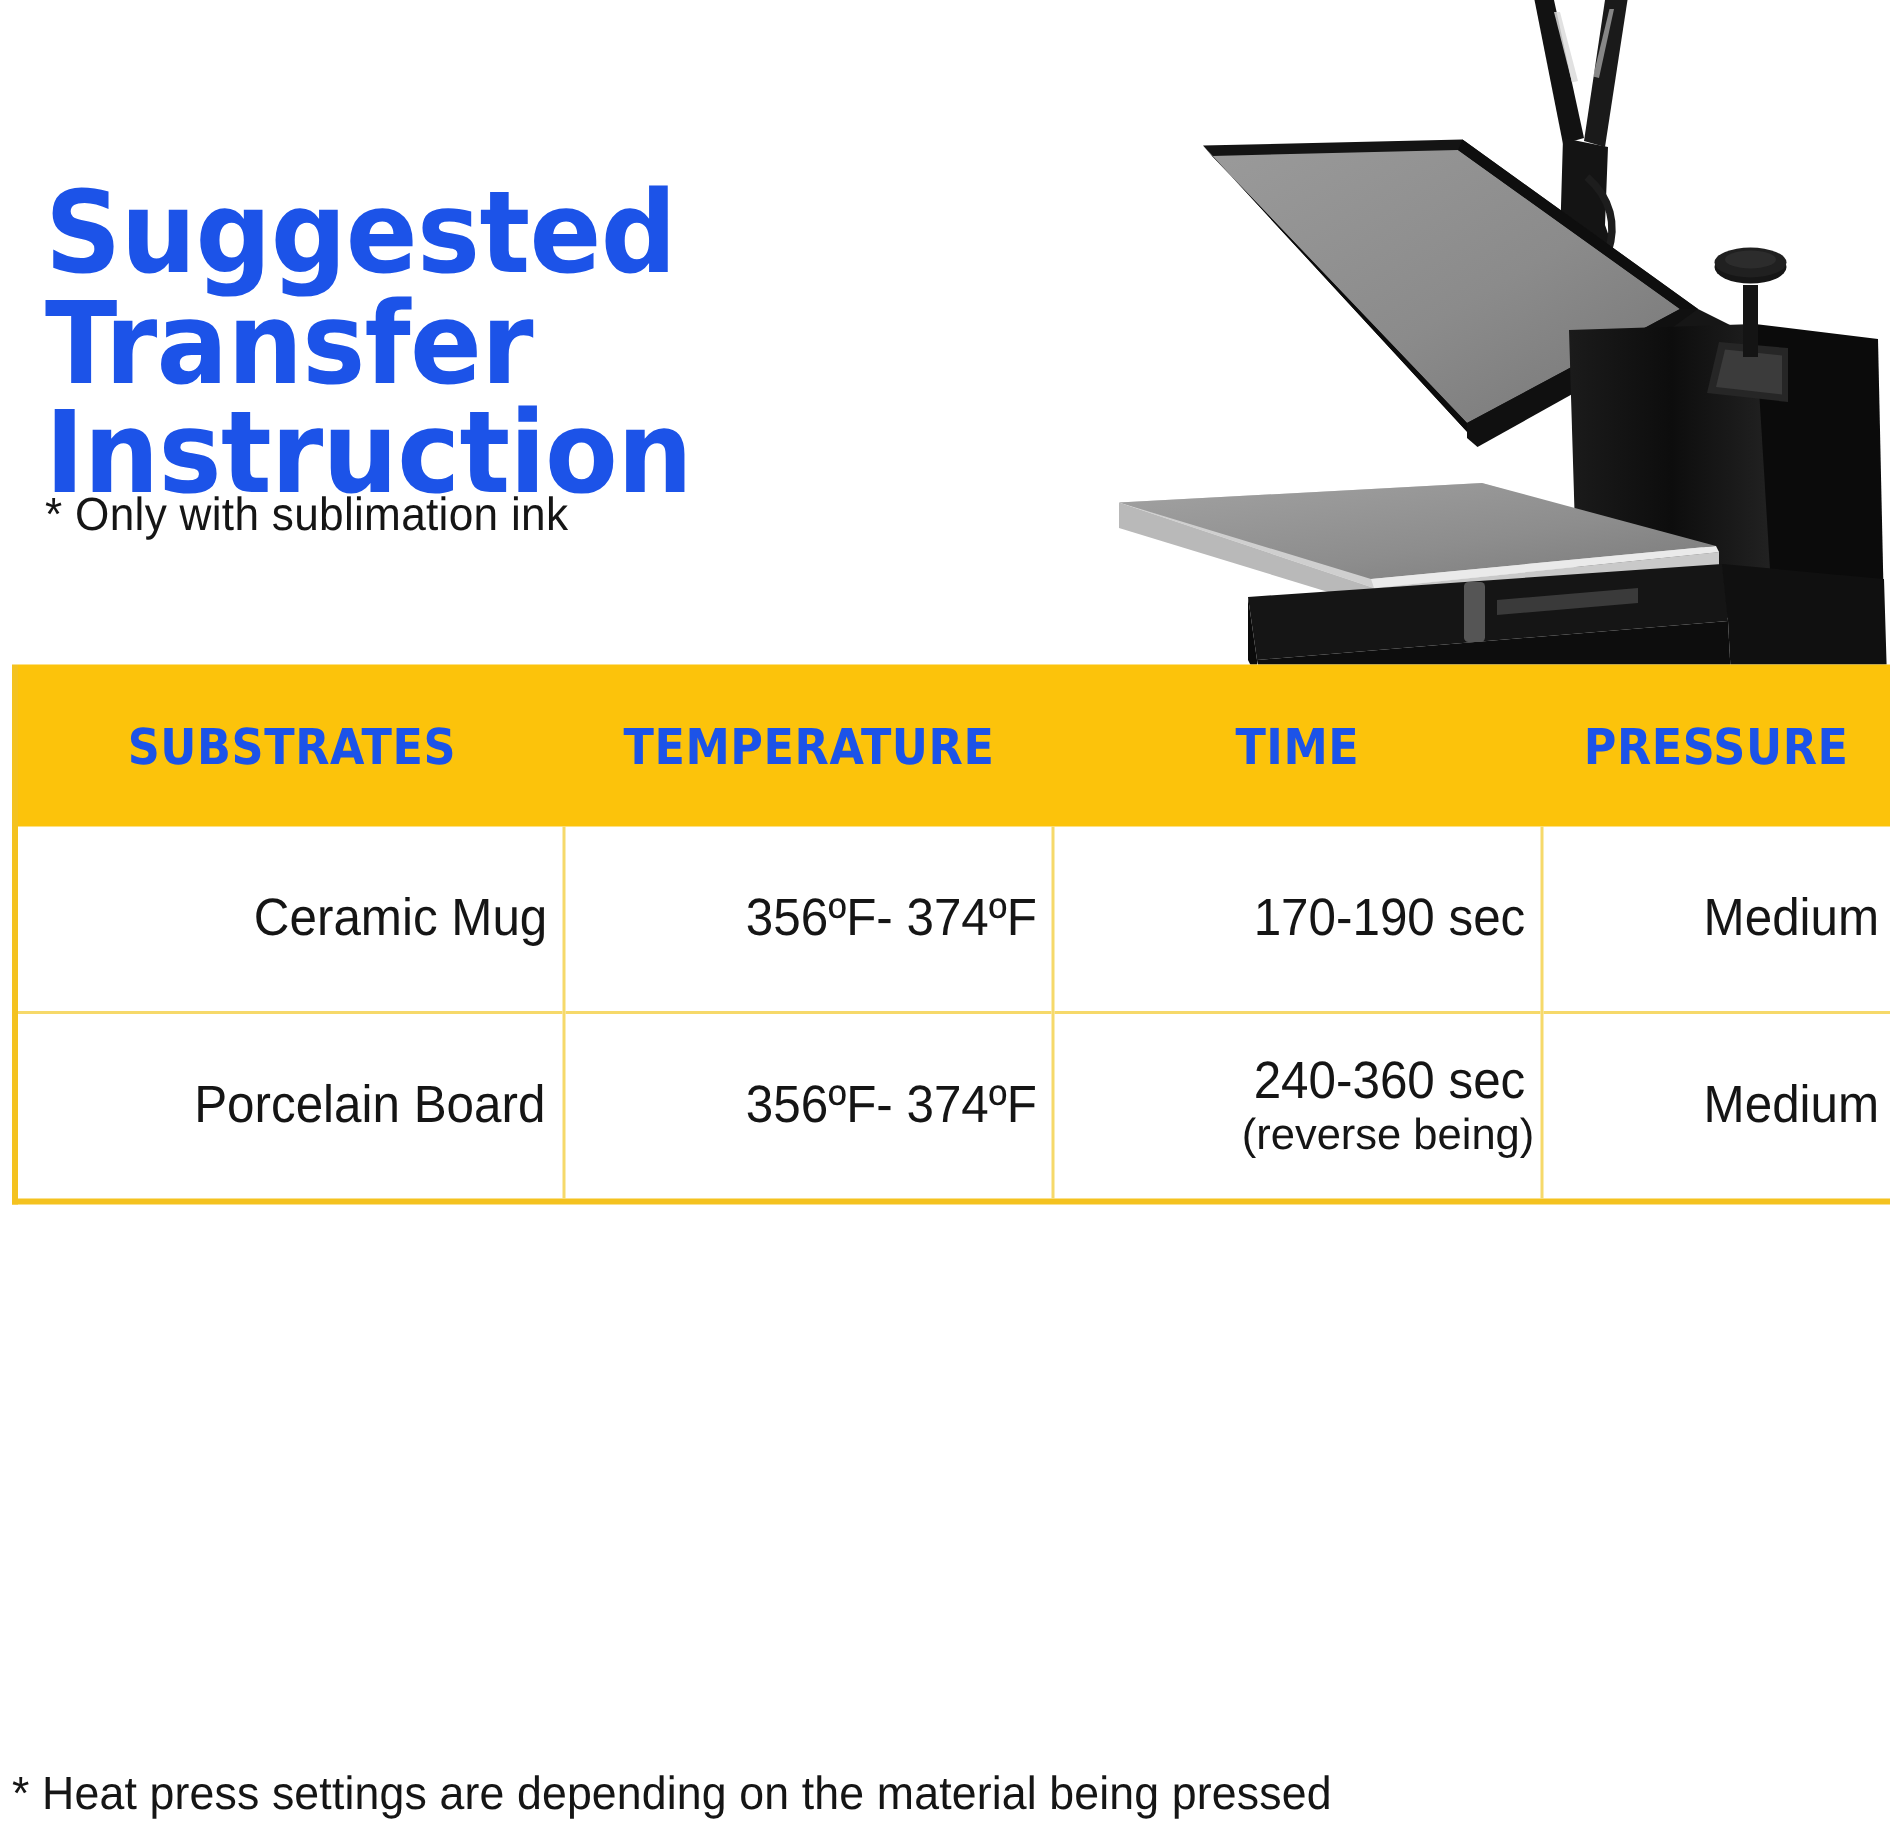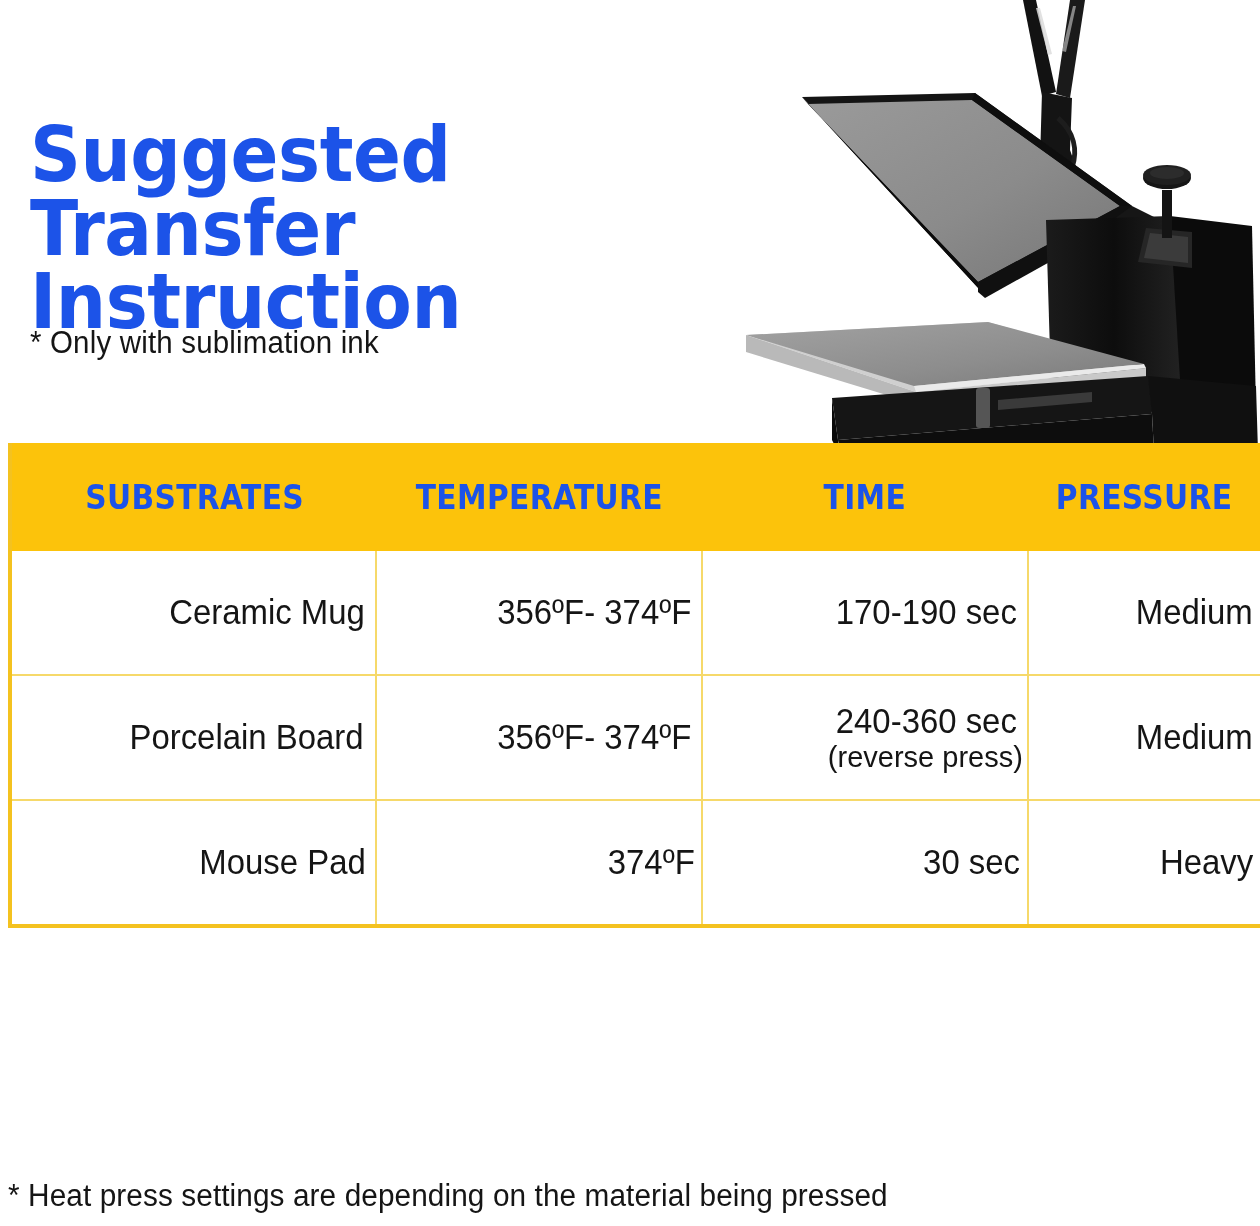--- a/index.html
+++ b/index.html
@@ -238,27 +238,21 @@
         <td><span class="val">Ceramic Mug</span></td>
         <td><span class="val">356ºF- 374ºF</span></td>
         <td><span class="val">170-190 sec</span></td>
         <td><span class="val">Medium</span></td>
       </tr>
       <tr>
         <td><span class="val">Porcelain Board</span></td>
         <td><span class="val">356ºF- 374ºF</span></td>
         <td>
           <span class="val">240-360 sec</span>
-          <span class="sub">(reverse press)</span>
+          <span class="sub">(reverse being)</span>
         </td>
         <td><span class="val">Medium</span></td>
-      </tr>
-      <tr>
-        <td><span class="val">Mouse Pad</span></td>
-        <td><span class="val">374ºF</span></td>
-        <td><span class="val">30 sec</span></td>
-        <td><span class="val">Heavy</span></td>
       </tr>
     </tbody>
   </table>
 </div>
 
 <div class="footnote">* Heat press settings are depending on the material being pressed</div>
 
 </body></html>

